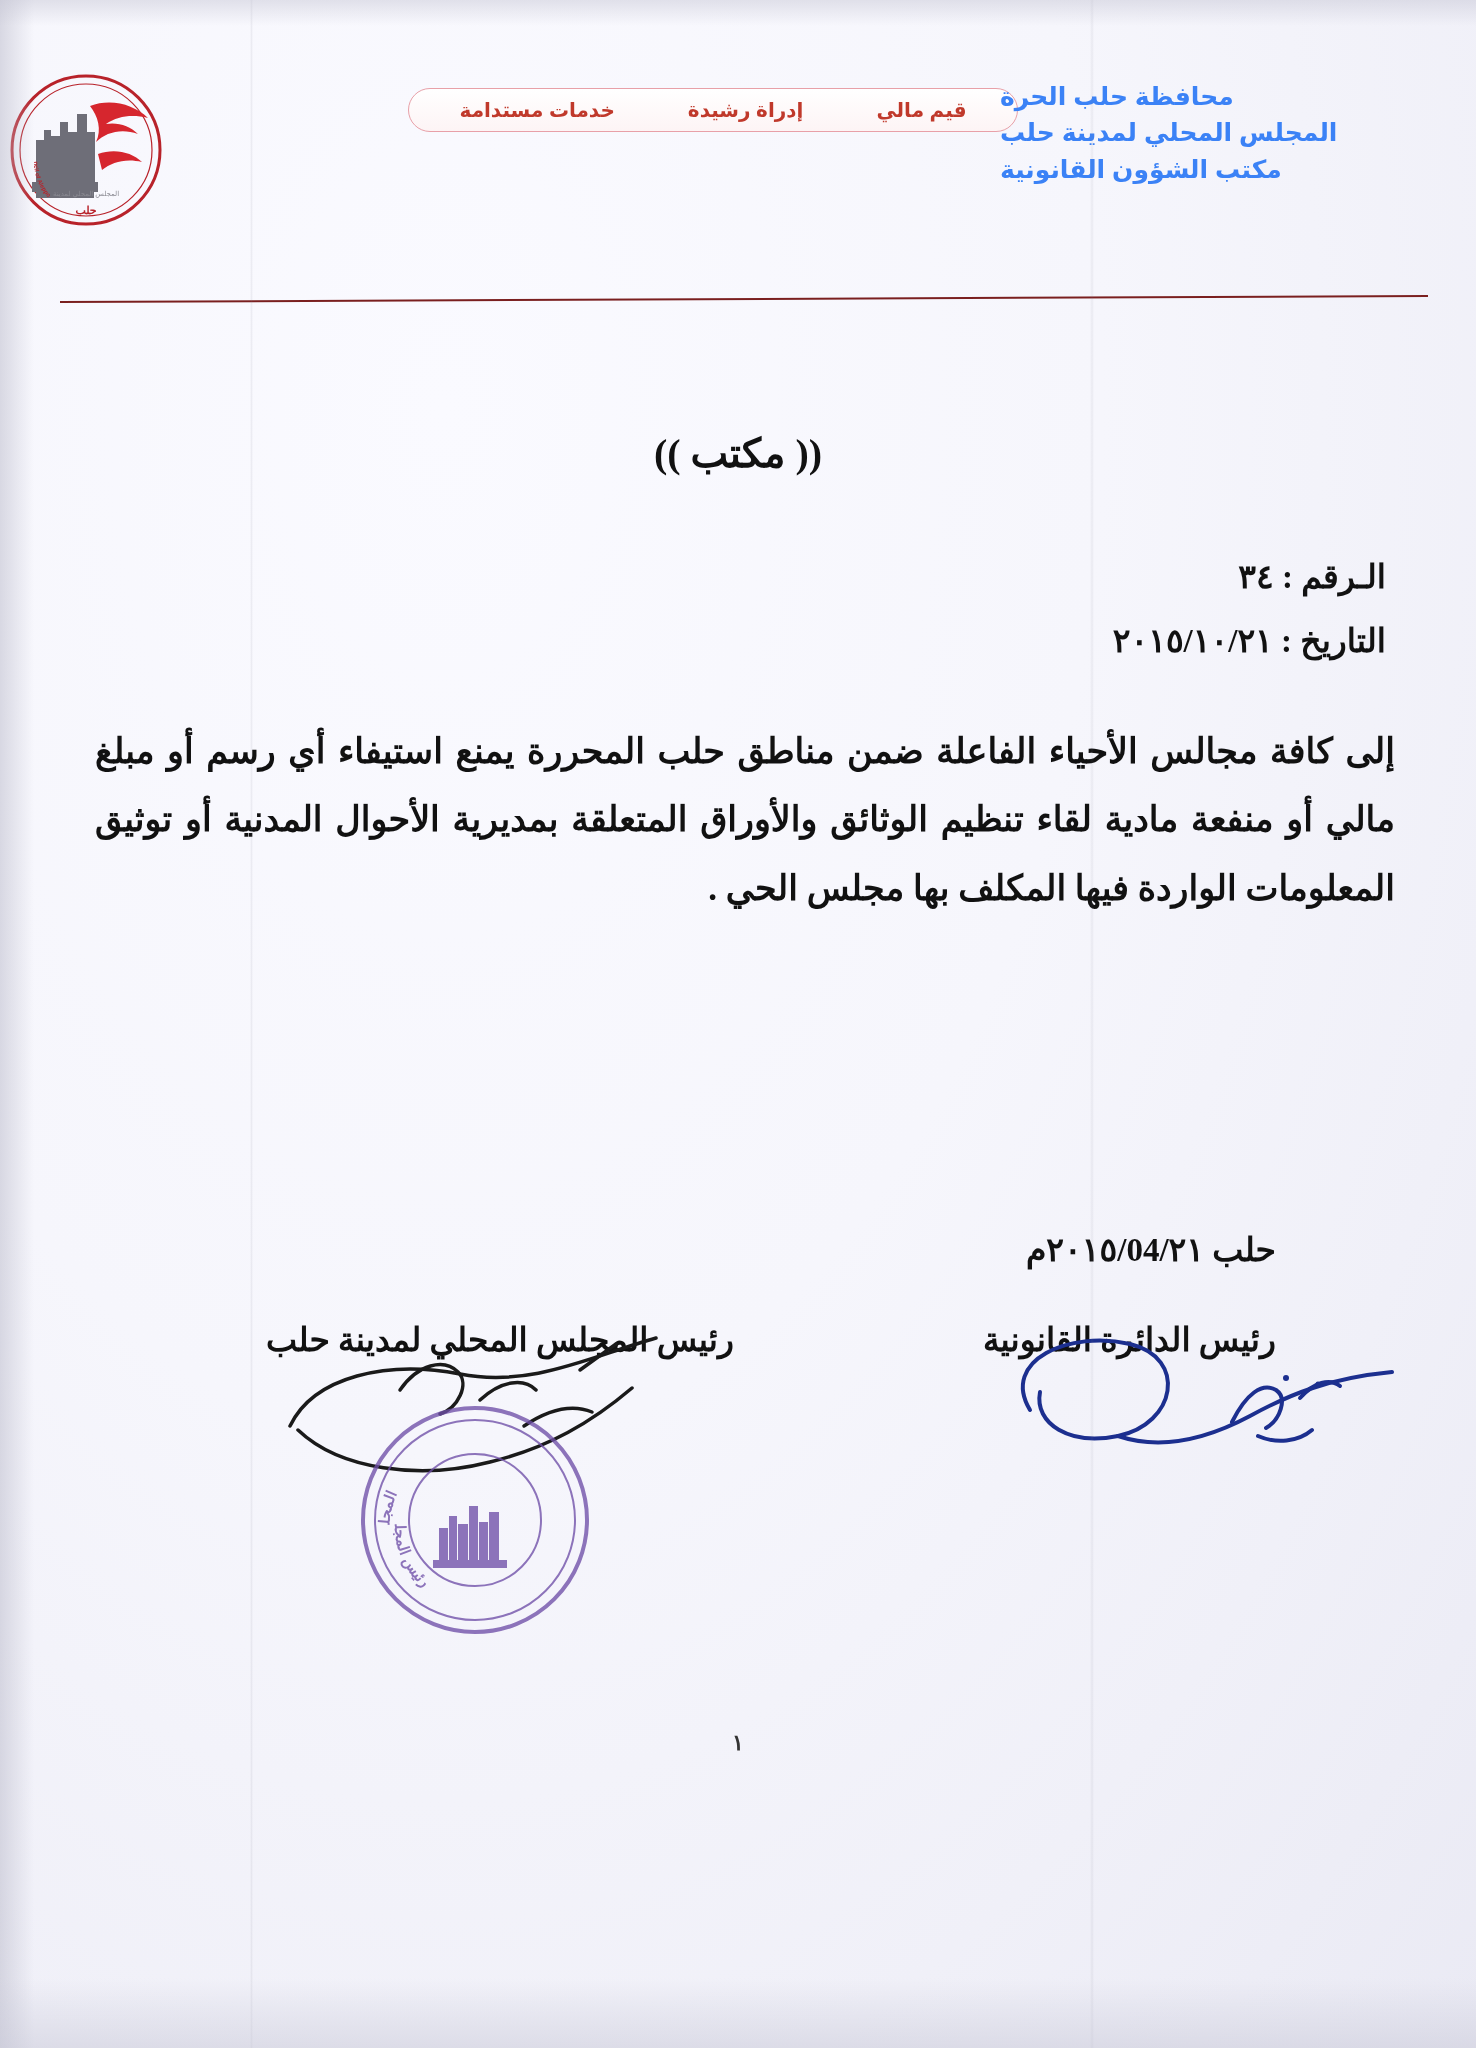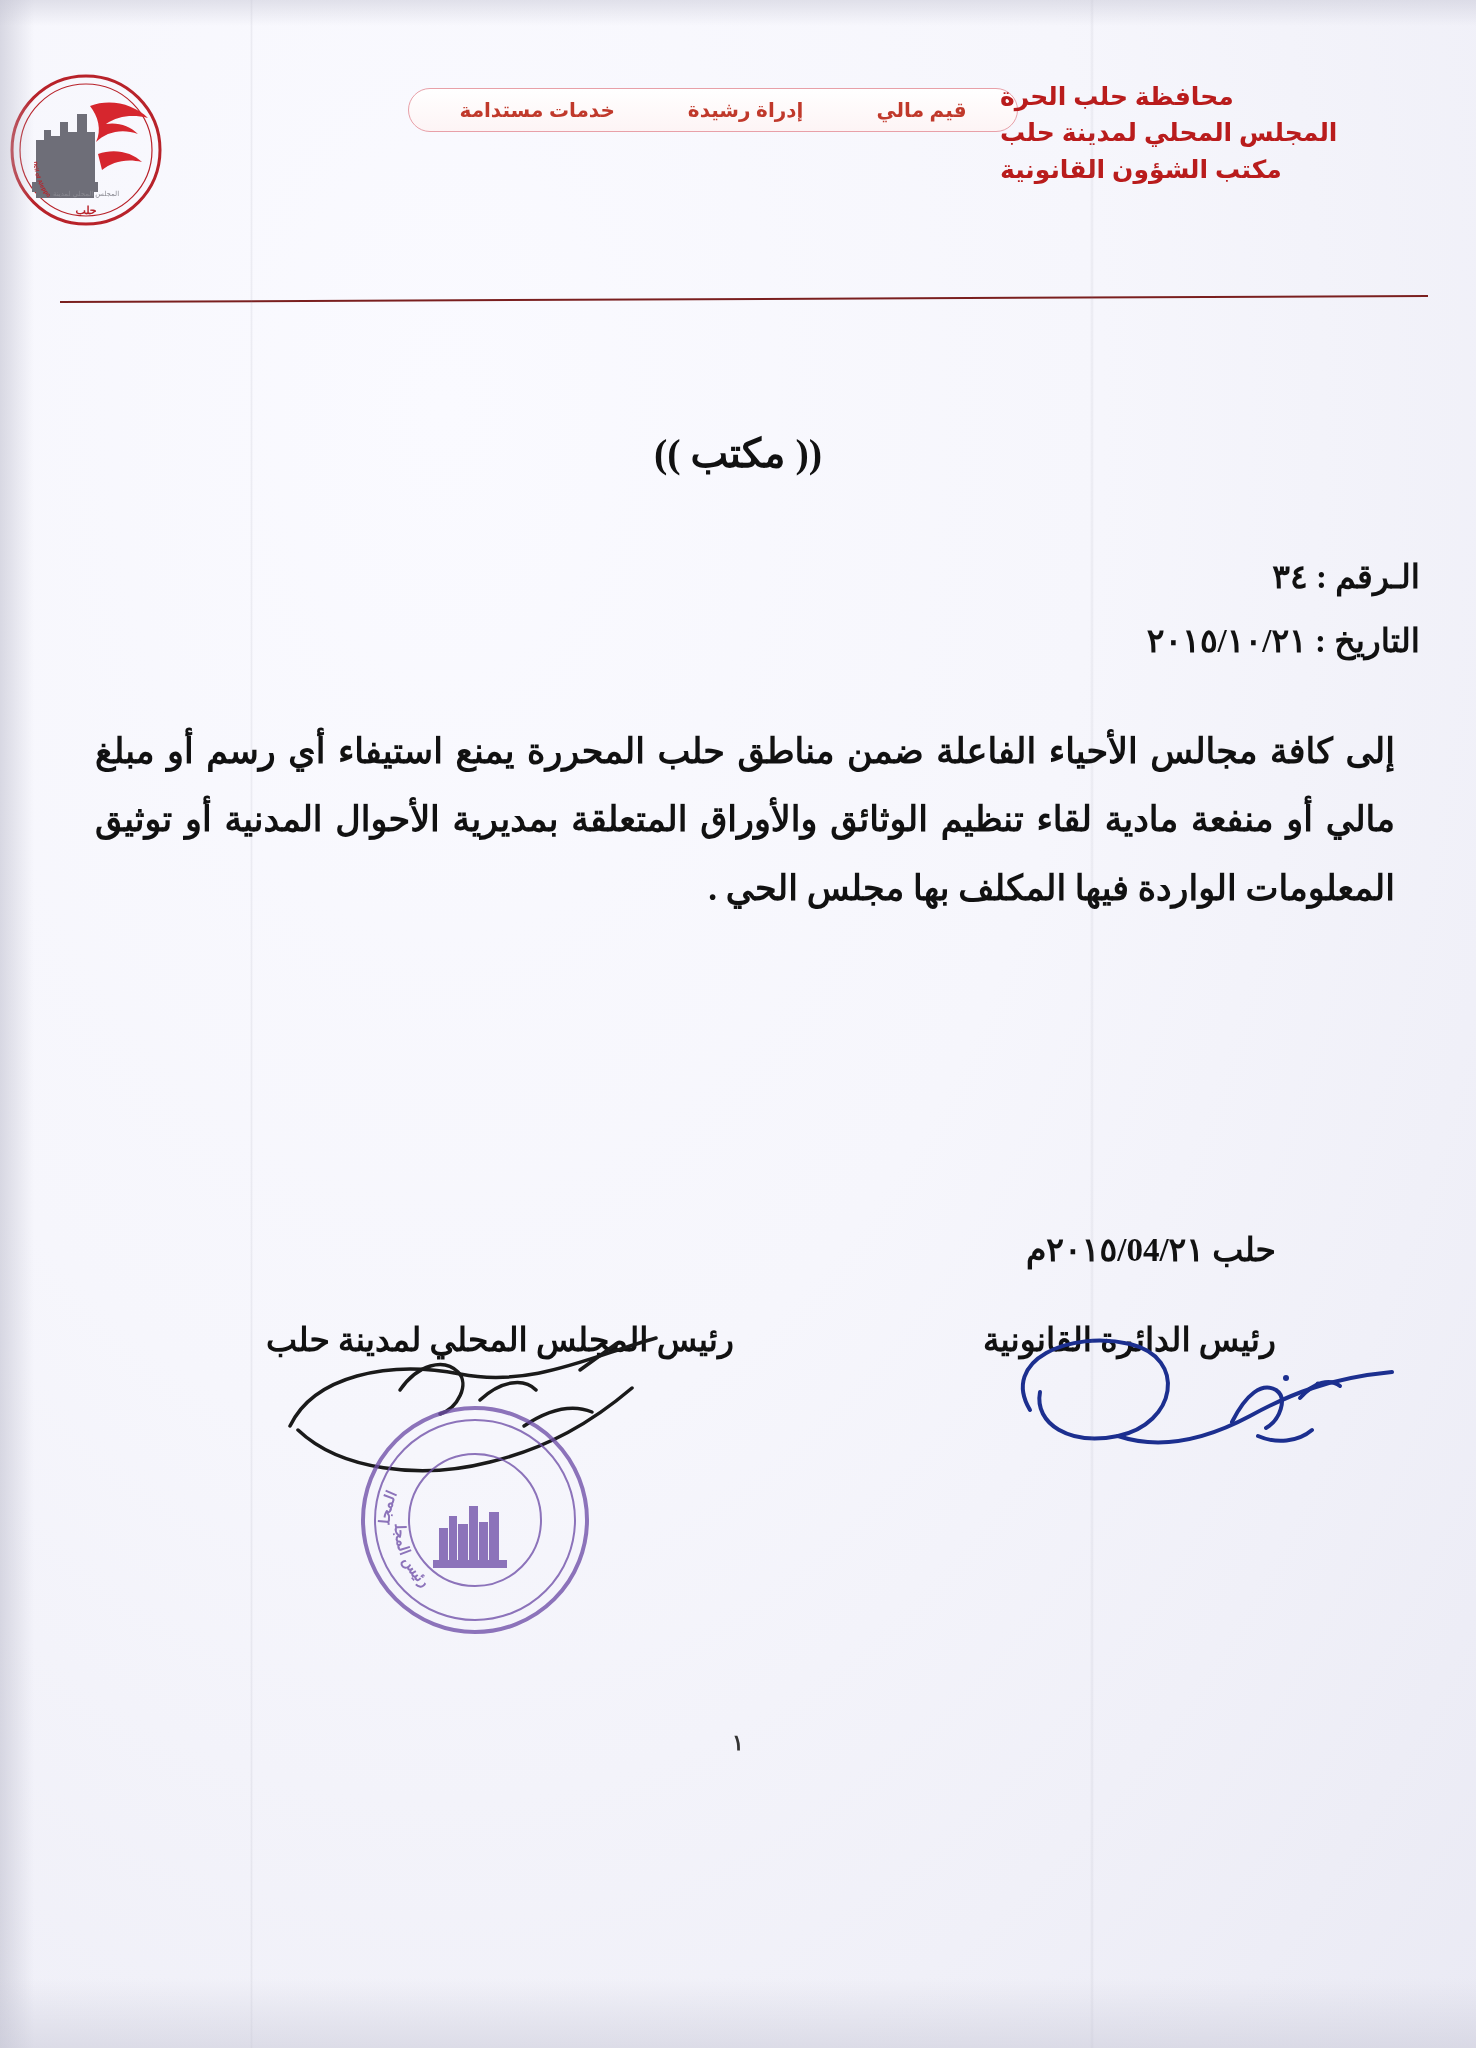--- a/index.html
+++ b/index.html
@@ -89,21 +89,21 @@
     top: 18px;
     left: 1000px;
     width: 430px;
     text-align: left;
     direction: rtl;
   }
   .org-lines div {
     font-family: "Liberation Sans", "DejaVu Sans", sans-serif;
     font-size: 25px;
     font-weight: bold;
-    color: #b91c1c;
+    color: #3b82f6;
     line-height: 1.45;
     letter-spacing: 0px;
     white-space: nowrap;
     overflow: hidden;
   }
   .header-rule {
     position: absolute;
     top: 238px;
     left: 60px;
     width: 1368px;
@@ -121,21 +121,21 @@
     text-align: center;
     font-size: 40px;
     font-weight: bold;
     letter-spacing: 1px;
   }
   .meta {
     position: absolute;
     top: 545px;
     left: 0;
     width: 100%;
-    padding-right: 56px;
+    padding-right: 90px;
     box-sizing: border-box;
     text-align: right;
   }
   .meta .meta-line {
     font-size: 33px;
     line-height: 1.95;
     font-weight: bold;
   }
   .body-text {
     position: absolute;

